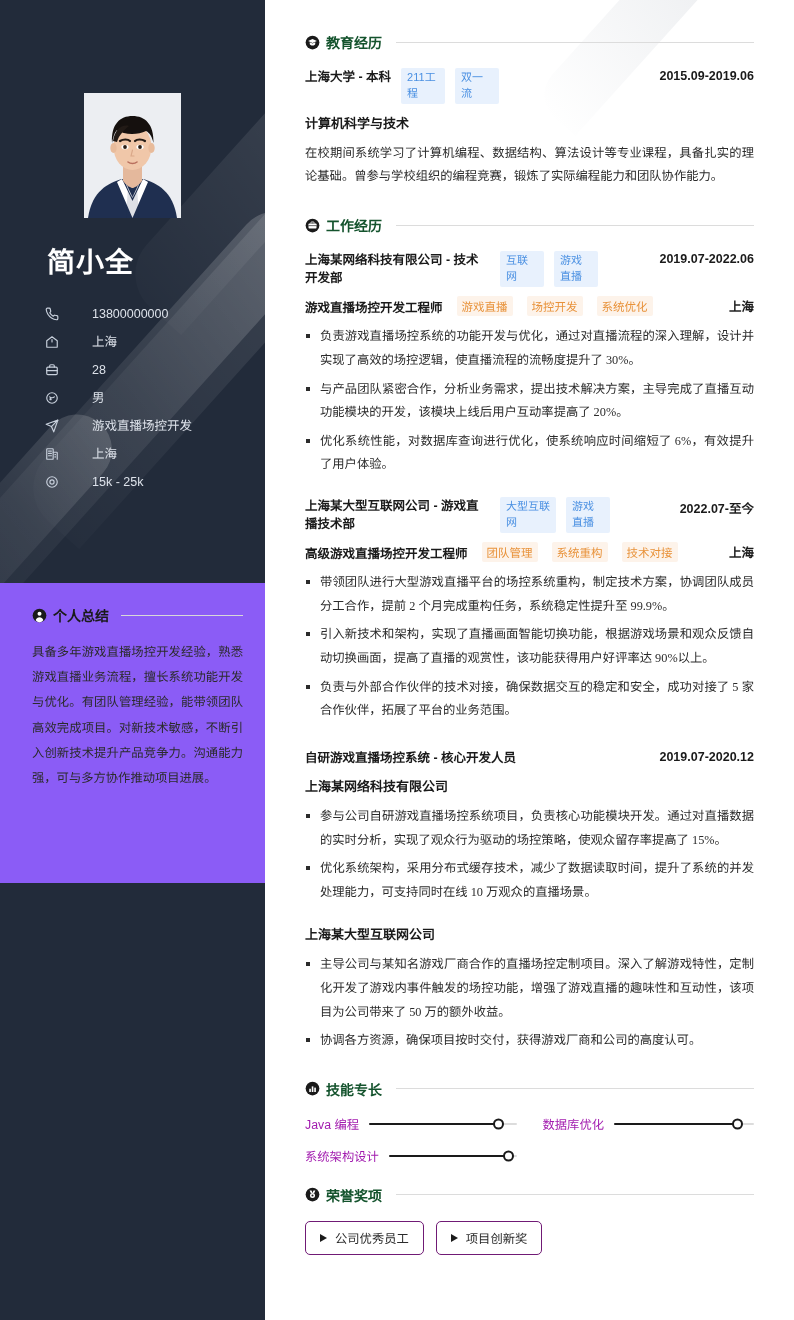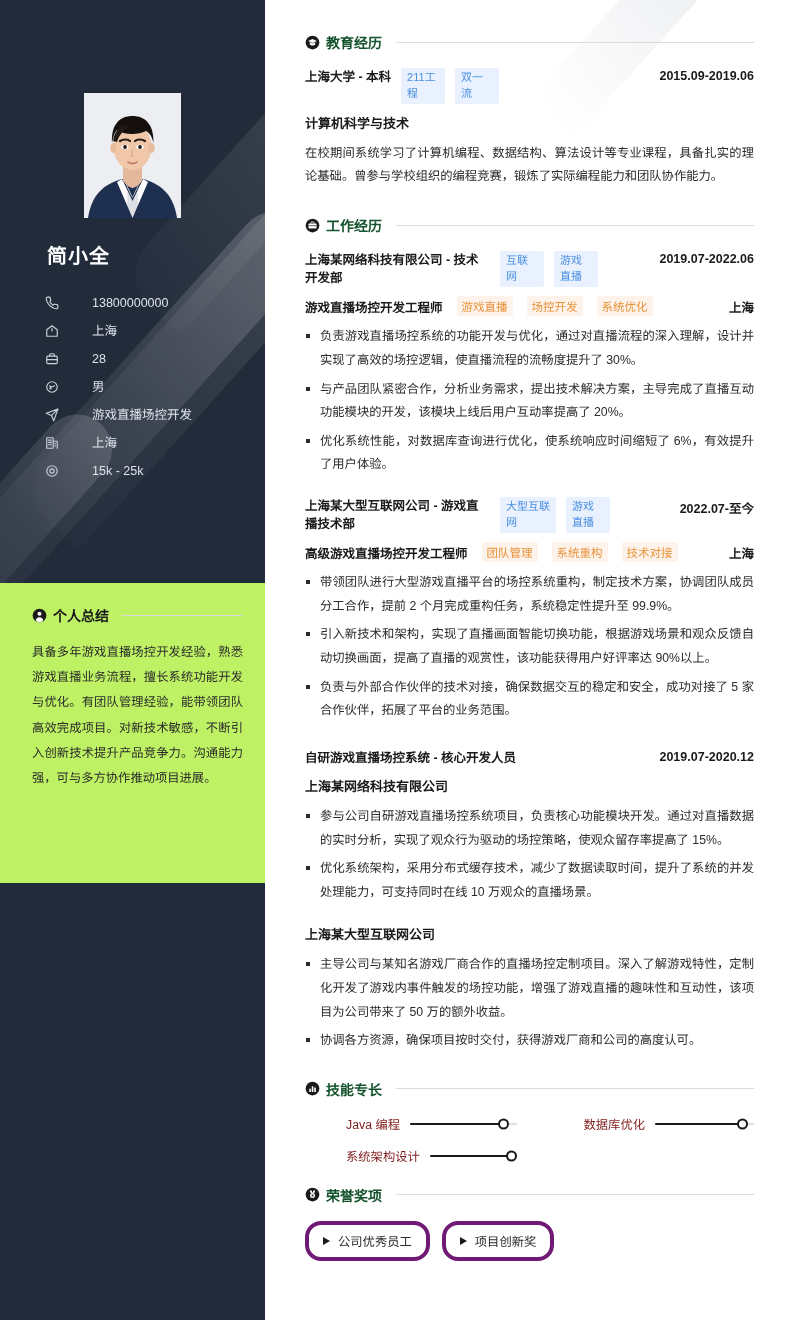--- a/index.html
+++ b/index.html
@@ -74,21 +74,21 @@
     background: #eef1f5;
     overflow: hidden;
   }
   .photo-svg { display: block; width: 97px; height: 125px; }
 
   .name {
     position: relative;
     z-index: 3;
     margin: 22px 0 0 47px;
     color: #ffffff;
-    font-size: 20px;
+    font-size: 28px;
     font-weight: 700;
     letter-spacing: 1px;
   }
   .contact-list {
     position: relative;
     z-index: 3;
     margin: 20px 0 0 0;
     padding: 0 0 0 44px;
     list-style: none;
   }
@@ -110,21 +110,21 @@
   }
   .contact-ico svg { width: 14px; height: 14px; display: block; }
   .contact-txt { line-height: 1; margin-left: 24px; }
 
   
   .summary-block {
     position: relative;
     z-index: 4;
     margin-top: 583px;
     padding: 22px 22px 0 32px;
-    background: #bef264;
+    background: #8b5cf6;
     min-height: 300px;
   }
   .sb-head {
     display: flex;
     align-items: center;
     gap: 6px;
     margin-bottom: 15px;
   }
   .sb-head .hico {
     width: 15px; height: 15px;
@@ -234,21 +234,21 @@
     line-height: 1.45;
     padding: 2px 6px;
     border-radius: 2px;
     max-width: 44px;
     text-align: left;
   }
   .tag-blue.wide { max-width: 56px; }
 
   .row2 {
     display: flex;
-    align-items: center;
+    align-items: flex-start;
     justify-content: space-between;
     gap: 24px;
     margin-bottom: 9px;
   }
   .row2-left {
     display: flex;
     align-items: center;
     flex-wrap: wrap;
     gap: 4px 14px;
   }
@@ -283,20 +283,21 @@
     font-size: 12.3px;
     line-height: 1.92;
     color: #2b2b2b;
     text-align: justify;
     margin-top: 2px;
   }
   ul.bullets {
     list-style: none;
     margin: 0;
     padding: 0;
+    font-family: Liberation Serif, serif;
   }
   ul.bullets li {
     position: relative;
     padding-left: 15px;
     font-size: 12.3px;
     line-height: 1.92;
     color: #2b2b2b;
     text-align: justify;
     margin-bottom: 5px;
   }
@@ -321,24 +322,23 @@
     row-gap: 14px;
     margin-top: 2px;
   }
   .skill {
     display: flex;
     align-items: center;
     gap: 10px;
   }
   .skill-label {
     font-size: 12.3px;
-    color: #7f1d1d;
+    color: #a21caf;
     white-space: nowrap;
     flex: 0 0 auto;
-    margin-left: 41px;
   }
   .skill-track {
     position: relative;
     flex: 1 1 auto;
     height: 2px;
     background: #dcdcdc;
     border-radius: 1px;
   }
   .skill-fill {
     position: absolute;
@@ -361,22 +361,22 @@
   .award-row {
     display: flex;
     gap: 12px;
     margin-top: 4px;
     flex-wrap: wrap;
   }
   .award-chip {
     display: inline-flex;
     align-items: center;
     gap: 8px;
-    border: 4px solid #701a75;
-    border-radius: 16px;
+    border: 1px solid #701a75;
+    border-radius: 5px;
     padding: 7px 14px;
     font-size: 12.3px;
     color: #2b2b2b;
     background: #fff;
     font-family: Liberation Serif, serif;
   }
   .award-chip .tri {
     width: 0; height: 0;
     border-left: 7px solid #1a1a1a;
     border-top: 4.5px solid transparent;

